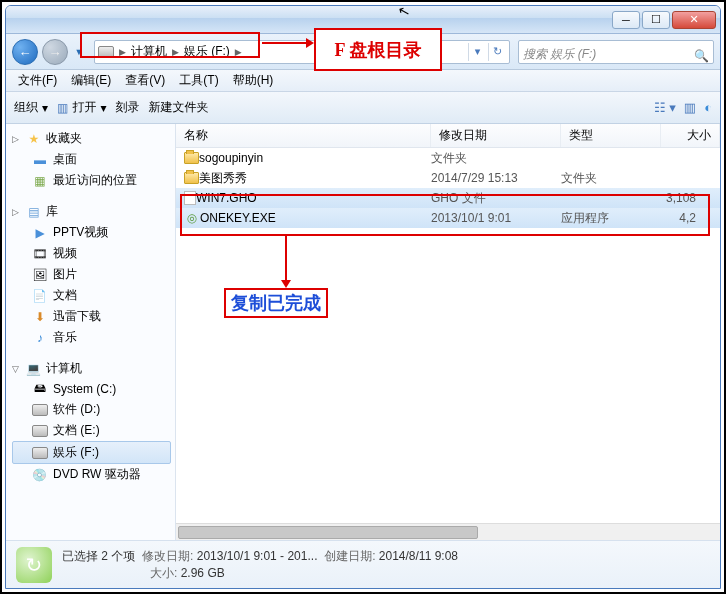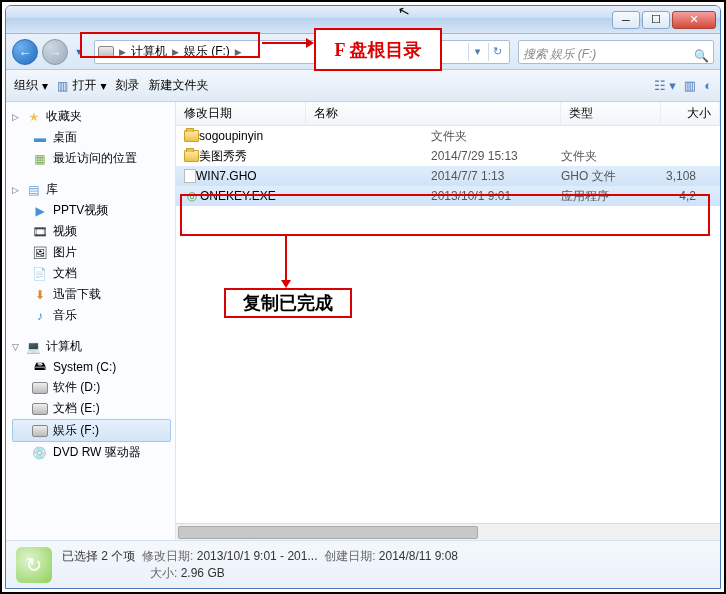--- a/index.html
+++ b/index.html
@@ -55,21 +55,21 @@
 .status-text { line-height:1.4; color:#333; }
 .status-text .label { color:#666; }
 
 .anno-box1 { position:absolute; left:78px; top:30px; width:180px; height:26px; border:2px solid #d00; pointer-events:none; z-index:50;}
 .anno-box2 { position:absolute; left:312px; top:26px; width:128px; height:43px; border:2px solid #d00; background:#fff; z-index:50; display:flex; align-items:center; justify-content:center; color:#d00; font-weight:bold; font-size:18px; font-family:"SimSun",serif; pointer-events:none;}
 .anno-arrow1 { position:absolute; left:260px; top:40px; width:50px; height:2px; background:#d00; z-index:50; pointer-events:none;}
 .anno-arrow1::after { content:""; position:absolute; right:-2px; top:-4px; border-left:8px solid #d00; border-top:5px solid transparent; border-bottom:5px solid transparent; }
 .anno-box3 { position:absolute; left:178px; top:192px; width:530px; height:42px; border:2px solid #d00; z-index:50; pointer-events:none;}
 .anno-arrow2 { position:absolute; left:283px; top:234px; width:2px; height:50px; background:#d00; z-index:50; pointer-events:none;}
 .anno-arrow2::after { content:""; position:absolute; left:-4px; bottom:-2px; border-top:8px solid #d00; border-left:5px solid transparent; border-right:5px solid transparent; }
-.anno-box4 { position:absolute; left:222px; top:286px; width:128px; height:30px; border:2px solid #d00; background:#fff; z-index:50; display:flex; align-items:center; justify-content:center; color:#000000; font-weight:bold; font-size:18px; font-family:"SimSun",serif; pointer-events:none;}
+.anno-box4 { position:absolute; left:222px; top:286px; width:104px; height:30px; border:2px solid #d00; background:#fff; z-index:50; display:flex; align-items:center; justify-content:center; color:#1d4ed8; font-weight:bold; font-size:18px; font-family:"SimSun",serif; pointer-events:none;}
 .drive-ico { width:16px; height:12px; background:linear-gradient(#eee,#bbb); border:1px solid #888; border-radius:2px; display:inline-block; }
 .folder-ico { width:15px; height:12px; background:linear-gradient(#ffe9a8,#f0c14b); border:1px solid #c9a227; border-radius:1px; display:inline-block; position:relative; }
 .folder-ico::before { content:""; position:absolute; top:-3px; left:1px; width:6px; height:3px; background:#f0c14b; border:1px solid #c9a227; border-bottom:none; border-radius:1px 1px 0 0;}
 .cursor { position:absolute; left:396px; top:1px; font-size:14px; color:#000; z-index:60; pointer-events:none; transform:rotate(-15deg);}
 </style>
 </head>
 <body>
 
 <div class="outer">
 <div class="window">
@@ -97,20 +97,27 @@
         <span class="addr-icon">▾</span>
         <span class="addr-icon">↻</span>
       </span>
     </div>
     <div class="searchbox">
       <span>搜索 娱乐 (F:)</span>
       <span class="mag">🔍</span>
     </div>
   </div>
 
+  <div class="menubar">
+    <span class="menuitem">文件(F)</span>
+    <span class="menuitem">编辑(E)</span>
+    <span class="menuitem">查看(V)</span>
+    <span class="menuitem">工具(T)</span>
+    <span class="menuitem">帮助(H)</span>
+  </div>
 
   <div class="toolbar">
     <span class="toolbtn"><span>组织</span> ▾</span>
     <span class="toolbtn"><span style="color:#4a7abc">▥</span> <span>打开</span> ▾</span>
     <span class="toolbtn">刻录</span>
     <span class="toolbtn">新建文件夹</span>
     <span class="toolspacer"></span>
     <span class="viewicons">
       <span>☷ ▾</span>
       <span>▥</span>
@@ -190,22 +197,22 @@
             </div>
         <div class="side-item">
               <span class="ico">💿</span>
               <span>DVD RW 驱动器</span>
             </div>
       </div>
     </div>
 
     <div class="filearea">
       <div class="colheaders">
+        <div class="colh name">名称</div>
         <div class="colh date">修改日期</div>
-        <div class="colh name">名称</div>
         <div class="colh type">类型</div>
         <div class="colh size">大小</div>
       </div>
       <div class="filelist" id="filelist">
             <div class="row">
               <div class="c-name">
                 <span class="folder-ico"></span>
                 <span>sogoupinyin</span>
               </div>
               <div class="c-type">文件夹</div>
@@ -218,21 +225,20 @@
               </div>
               <div class="c-date">2014/7/29 15:13</div>
               <div class="c-type">文件夹</div>
               <div class="c-size"></div>
             </div>
             <div class="row sel">
               <div class="c-name">
                 <span class="ico" style="border:1px solid #bbb;background:#fff;width:12px;height:14px"></span>
                 <span>WIN7.GHO</span>
               </div>
-              <div class="c-date">2014/7/7 1:13</div>
               <div class="c-type">GHO 文件</div>
               <div class="c-size">3,108</div>
             </div>
             <div class="row sel">
               <div class="c-name">
                 <span class="ico" style="color:#5a9a3a">◎</span>
                 <span>ONEKEY.EXE</span>
               </div>
               <div class="c-date">2013/10/1 9:01</div>
               <div class="c-type">应用程序</div>

